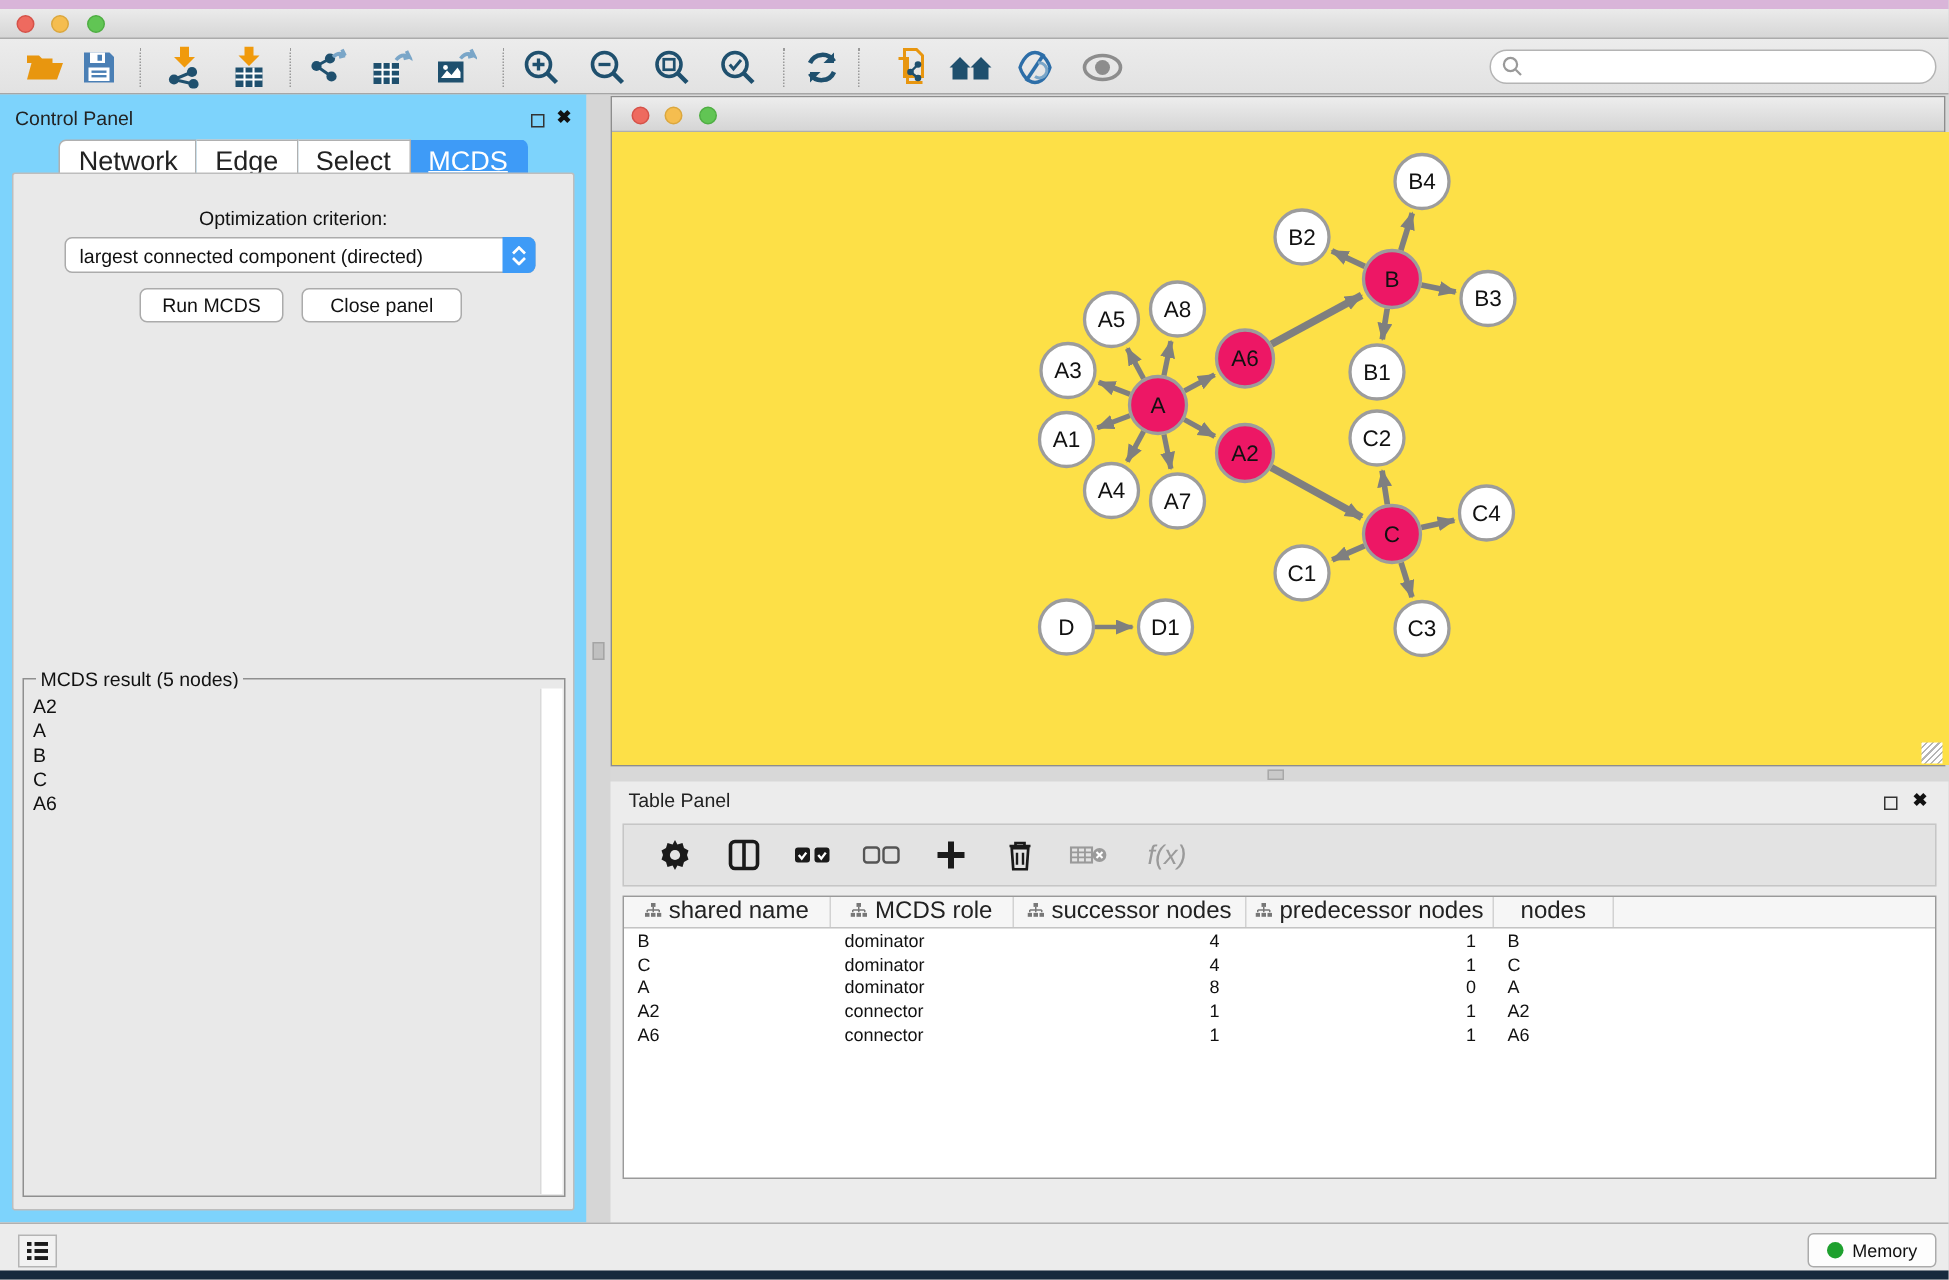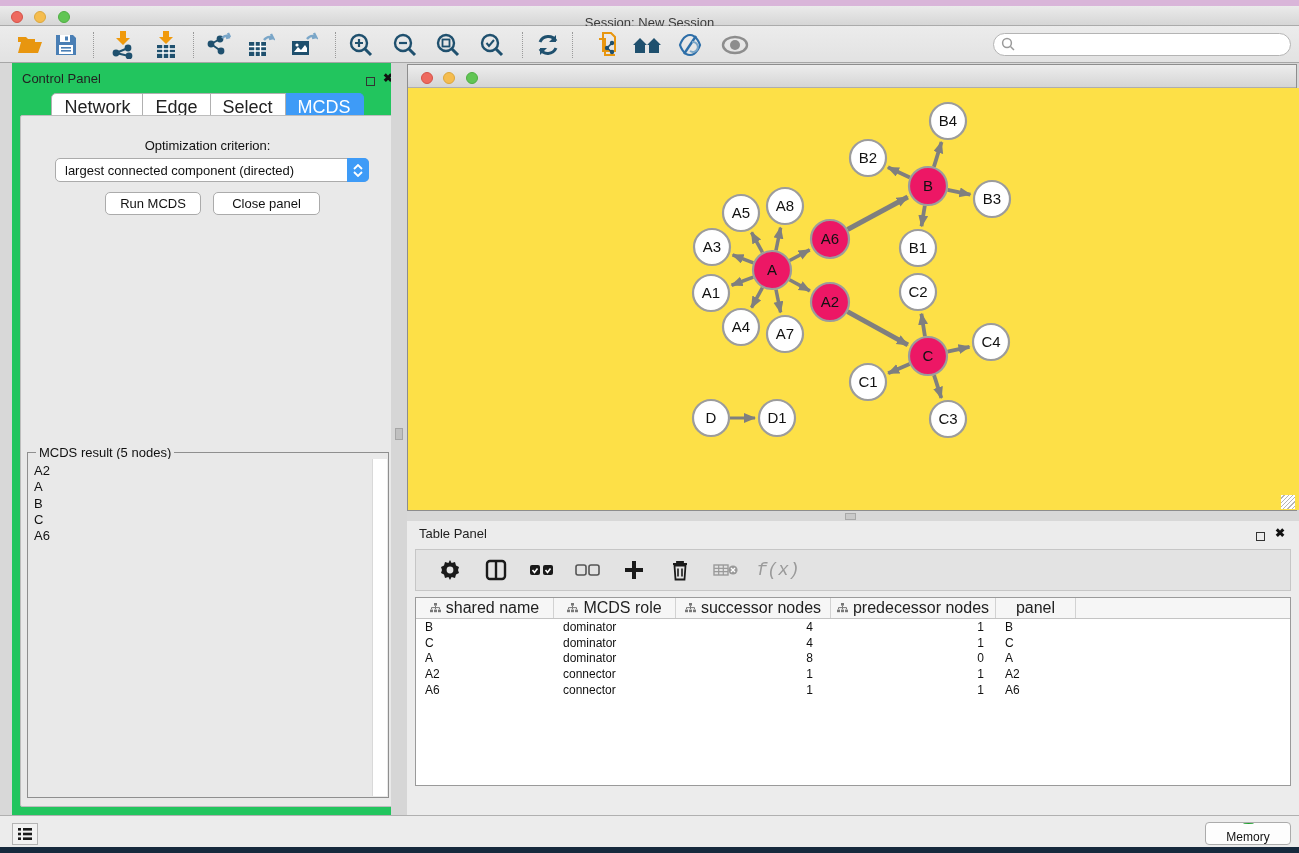--- a/index.html
+++ b/index.html
@@ -19,29 +19,29 @@
   #toolbar { left:0; top:26px; width:1299px; height:37px;
     background:linear-gradient(#ececec,#e2e2e2); border-bottom:1px solid #a6a6a6; }
   .tb-btn { position:absolute; top:4px; width:36px; height:30px; display:flex;
     align-items:center; justify-content:center; background:none; border:none; cursor:pointer; }
   .tb-sep { position:absolute; top:6px; width:0; height:26px; border-left:1px dotted #9a9a9a; }
   #search-wrap { position:absolute; left:993px; top:7px; width:298px; height:23px; }
   #search-input { width:100%; height:100%; border:1px solid #b4b4b4; border-radius:12px;
     background:#fff; padding:0 8px 0 26px; font-size:12px; outline:none; }
   #search-glass { position:absolute; left:8px; top:4px; }
   
-  #control-panel { left:12px; top:63px; width:391px; height:752px; background:#22c55e; }
+  #control-panel { left:0; top:63px; width:391px; height:752px; background:#7dd3fc; }
   #cp-header { left:10px; top:8px; font-size:13px; color:#222; }
   .panel-float { width:9px; height:9px; border:1.5px solid #333; display:inline-block; }
   .panel-close { font-size:12px; font-weight:bold; color:#111; }
   #cp-tabs { left:0; top:30px; width:391px; height:22px; text-align:center; }
   .seg-tab { display:inline-block; vertical-align:top; padding:3px 12px 4px; font-size:18px;
     background:#fff; border:1px solid #b0b0b0; border-left:none; color:#222; cursor:pointer; }
   .seg-tab:first-child { border-left:1px solid #b0b0b0; border-radius:5px 0 0 5px; }
-  .seg-tab:last-child { border-radius:0 5px 5px 0; }
+  .seg-tab:last-child { border-radius:0 5px 5px 0;text-decoration:underline; }
   .seg-tab.active { background:#3e9bf7; border-color:#3e9bf7; color:#fff; }
   #cp-inner { left:8px; top:52px; width:375px; height:692px; background:#e9e9e9;
     border:1px solid #bdbdbd; border-radius:2px; }
   #opt-label { left:0; right:0; top:22px; text-align:center; font-size:13px; color:#111; }
   #criterion-select { left:34px; top:42px; width:314px; height:24px; background:#fff;
     border:1px solid #ababab; border-radius:5px; font-size:13px; color:#111;
     display:flex; align-items:center; padding-left:9px; cursor:pointer; }
   #criterion-stepper { position:absolute; right:-1px; top:-1px; width:22px; height:24px;
     background:#3e9bf7; border-radius:0 5px 5px 0; display:flex; flex-direction:column;
     align-items:center; justify-content:center; gap:1px; }
@@ -73,54 +73,53 @@
   #net-canvas { left:0; top:23px; width:960px; height:422px; background:#fde047; }
   #net-resize { right:1px; bottom:1px; width:14px; height:14px;
     background:repeating-linear-gradient(135deg,#fff,#fff 2px,#b5b5b5 2px,#b5b5b5 3px); }
   
   #table-panel { left:407px; top:521px; width:892px; height:294px; background:#ececec; }
   #tp-header { left:12px; top:5px; font-size:13px; color:#222; }
   #tp-toolbar { left:8px; top:28px; width:876px; height:42px; background:#e3e3e3;
     border:1px solid #c6c6c6; display:flex; align-items:center; gap:14px; padding-left:18px; }
   .tp-btn { background:none; border:none; width:32px; height:32px; display:flex;
     align-items:center; justify-content:center; cursor:pointer; }
-  .fx-label { font-family:Liberation Mono, monospace; font-style:italic; font-size:18px; color:#9a9a9a; }
+  .fx-label { font-family:Liberation Sans, sans-serif; font-style:italic; font-size:18px; color:#9a9a9a; }
   #data-table { left:8px; top:76px; width:876px; height:189px; background:#fff;
     border:1px solid #9a9a9a; overflow:hidden; }
   #tbl-header { display:flex; height:21px; background:#f6f6f6; border-bottom:1px solid #c4c4c4; }
   .th { display:flex; align-items:center; justify-content:center; gap:5px; font-size:16px;
     color:#222; border-right:1px solid #d2d2d2; height:100%; cursor:pointer; }
   .tr { display:flex; height:15.7px; font-size:12px; color:#111; cursor:pointer; }
   .td { padding-left:9px; display:flex; align-items:center; }
   .td.num { justify-content:flex-end; padding-right:18px; }
   .td.num2 { justify-content:flex-end; padding-right:12px; }
   #tp-tabs { left:0; width:892px; top:267px; height:22px; text-align:center; }
   
   #statusbar { left:0; top:815px; width:1299px; height:32px; background:#ececec;
     border-top:1px solid #b0b0b0; }
   #list-btn { position:absolute; left:12px; top:7px; width:26px; height:22px; background:#f2f2f2;
     border:1px solid #b4b4b4; display:flex; align-items:center; justify-content:center; cursor:pointer; }
   #memory-btn { position:absolute; right:8px; top:6px; width:86px; height:23px; background:#fdfdfd;
     border:1px solid #ababab; border-radius:4px; font-size:12px; color:#111; cursor:pointer;
-    display:flex; align-items:center; justify-content:center; gap:6px;flex-direction:column; }
+    display:flex; align-items:center; justify-content:center; gap:6px; }
   #memory-dot { width:11px; height:11px; border-radius:50%; background:#1ea02e; }
   #wallpaper-bottom { left:0; top:847px; width:1299px; height:6px; background:#16293d; }
 </style>
 </head>
 <body>
 
 <div class="abs" id="wallpaper-top"></div>
 
 <div class="abs" id="titlebar">
   <span class="abs" style="left:11px; top:3px;">
     <span class="tl tl-red"></span>
     <span class="tl tl-yellow" style="margin-left:7px;"></span>
     <span class="tl tl-green" style="margin-left:7px;"></span>
   </span>
-  <div class="abs" id="titlebar-title">Session: New Session</div>
 </div>
 
 <div class="abs" id="toolbar">
   <button class="tb-btn" style="left:12px">
     <svg width="28" height="24" viewBox="0 0 28 24">
         <path d="M2 4 h8 l2 2 h7 v3 h-17z" fill="#e8960f"></path>
         <path d="M2 20 L5 9 h21 l-4 11z" fill="#e8960f"></path>
       </svg>
   </button>
   <button class="tb-btn" style="left:48px">
@@ -509,21 +508,21 @@
           <span><svg width="11" height="10" viewBox="0 0 11 10">
               <rect x="4" y="0" width="3" height="2.6" fill="#777"></rect>
               <path d="M5.5 2.6 v2 M1.5 4.6 h8 M1.5 4.6 v1.6 M5.5 4.6 v1.6 M9.5 4.6 v1.6" stroke="#777" stroke-width="1" fill="none"></path>
               <rect x="0" y="6.6" width="3" height="2.6" fill="#777"></rect>
               <rect x="4" y="6.6" width="3" height="2.6" fill="#777"></rect>
               <rect x="8" y="6.6" width="3" height="2.6" fill="#777"></rect>
             </svg></span>
           <span>predecessor nodes</span>
         </div>
         <div class="th" style="width: 80px;">
-          <span>panel</span>
+          <span>nodes</span>
         </div>
       </div>
     <div id="tbl-body">
         <div class="tr">
           <div class="td" style="width: 138px;">B</div>
           <div class="td" style="width: 122px;">dominator</div>
           <div class="td num" style="width: 155px;">4</div>
           <div class="td num2" style="width: 165px;">1</div>
           <div class="td" style="width: 80px;">B</div>
         </div>

